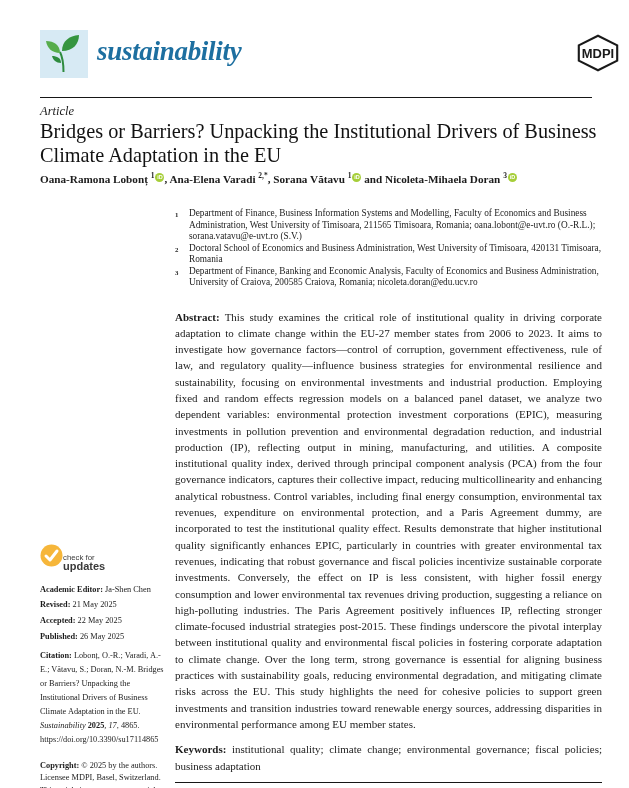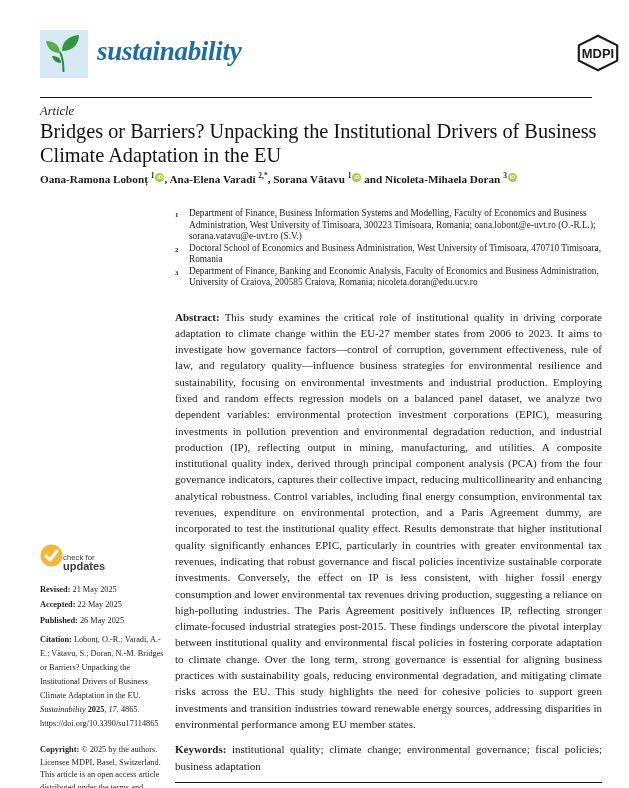--- a/index.html
+++ b/index.html
@@ -78,25 +78,25 @@
 <div class="article-type">Article</div>
 <h1 class="title">Bridges or Barriers? Unpacking the Institutional Drivers of Business Climate Adaptation in the EU</h1>
 
 <div class="authors"><span><span></span><span>Oana-Ramona Lobonț</span> <sup>1</sup><span class="orcid-icon">iD</span></span><span><span>, </span><span>Ana-Elena Varadi</span> <sup>2,*</sup></span><span><span>, </span><span>Sorana Vătavu</span> <sup>1</sup><span class="orcid-icon">iD</span></span><span><span> and </span><span>Nicoleta-Mihaela Doran</span> <sup>3</sup><span class="orcid-icon">iD</span></span>
 </div>
 
 <div class="main-col">
   <div>
     <div class="aff-row">
       <span class="aff-marker">1</span>
-      <span class="aff-text">Department of Finance, Business Information Systems and Modelling, Faculty of Economics and Business Administration, West University of Timisoara, 300223 Timisoara, Romania; oana.lobont@e-uvt.ro (O.-R.L.); sorana.vatavu@e-uvt.ro (S.V.)</span>
+      <span class="aff-text">Department of Finance, Business Information Systems and Modelling, Faculty of Economics and Business Administration, West University of Timisoara, 211565 Timisoara, Romania; oana.lobont@e-uvt.ro (O.-R.L.); sorana.vatavu@e-uvt.ro (S.V.)</span>
     </div>
     <div class="aff-row">
       <span class="aff-marker">2</span>
-      <span class="aff-text">Doctoral School of Economics and Business Administration, West University of Timisoara, 470710 Timisoara, Romania</span>
+      <span class="aff-text">Doctoral School of Economics and Business Administration, West University of Timisoara, 420131 Timisoara, Romania</span>
     </div>
     <div class="aff-row">
       <span class="aff-marker">3</span>
       <span class="aff-text">Department of Finance, Banking and Economic Analysis, Faculty of Economics and Business Administration, University of Craiova, 200585 Craiova, Romania; nicoleta.doran@edu.ucv.ro</span>
     </div>
   </div>
 
   <p class="abstract"><span class="bold">Abstract:</span> <span>This study examines the critical role of institutional quality in driving corporate adaptation to climate change within the EU-27 member states from 2006 to 2023. It aims to investigate how governance factors—control of corruption, government effectiveness, rule of law, and regulatory quality—influence business strategies for environmental resilience and sustainability, focusing on environmental investments and industrial production. Employing fixed and random effects regression models on a balanced panel dataset, we analyze two dependent variables: environmental protection investment corporations (EPIC), measuring investments in pollution prevention and environmental degradation reduction, and industrial production (IP), reflecting output in mining, manufacturing, and utilities. A composite institutional quality index, derived through principal component analysis (PCA) from the four governance indicators, captures their collective impact, reducing multicollinearity and enhancing analytical robustness. Control variables, including final energy consumption, environmental tax revenues, expenditure on environmental protection, and a Paris Agreement dummy, are incorporated to test the institutional quality effect. Results demonstrate that higher institutional quality significantly enhances EPIC, particularly in countries with greater environmental tax revenues, indicating that robust governance and fiscal policies incentivize sustainable corporate investments. Conversely, the effect on IP is less consistent, with higher fossil energy consumption and lower environmental tax revenues driving production, suggesting a reliance on high-polluting industries. The Paris Agreement positively influences IP, reflecting stronger climate-focused industrial strategies post-2015. These findings underscore the pivotal interplay between institutional quality and environmental fiscal policies in fostering corporate adaptation to climate change. Over the long term, strong governance is essential for aligning business practices with sustainability goals, reducing environmental degradation, and mitigating climate risks across the EU. This study highlights the need for cohesive policies to support green investments and transition industries toward renewable energy sources, addressing disparities in environmental performance among EU member states.</span></p>
 
   <p class="keywords"><span class="bold">Keywords:</span> <span>institutional quality; climate change; environmental governance; fiscal policies; business adaptation</span></p>
@@ -111,20 +111,21 @@
         <circle cx="11.5" cy="11.5" r="11" fill="#f6b63a"></circle>
         <path d="M6 12 L10 16 L17 7" stroke="#ffffff" stroke-width="3" fill="none" stroke-linecap="round" stroke-linejoin="round"></path>
       </svg>
     </span>
     <span class="badge-text">
       <span class="b1">check for</span><br>
       <span class="b2">updates</span>
     </span>
   </div>
 
+  <p class="editor"><span class="bold">Academic Editor:</span><span> Ja-Shen Chen</span></p>
 
   <div class="dates">
     <div><span class="bold">Revised:</span><span> 21 May 2025</span></div>
     <div><span class="bold">Accepted:</span><span> 22 May 2025</span></div>
     <div><span class="bold">Published:</span><span> 26 May 2025</span></div>
   </div>
 
   <p class="citation"><span class="bold">Citation:</span><span> Lobonț, O.-R.; Varadi, A.-E.; Vătavu, S.; Doran, N.-M. Bridges or Barriers? Unpacking the Institutional Drivers of Business Climate Adaptation in the EU. </span><span class="it">Sustainability</span><span class="bold"> 2025</span><span class="it">, 17</span><span>, 4865.</span> <span>https://doi.org/10.3390/su17114865</span></p>
 
   <p class="copyright"><span class="bold">Copyright:</span><span> © 2025 by the authors. Licensee MDPI, Basel, Switzerland. This article is an open access article distributed under the terms and conditions of the Creative Commons</span></p>

